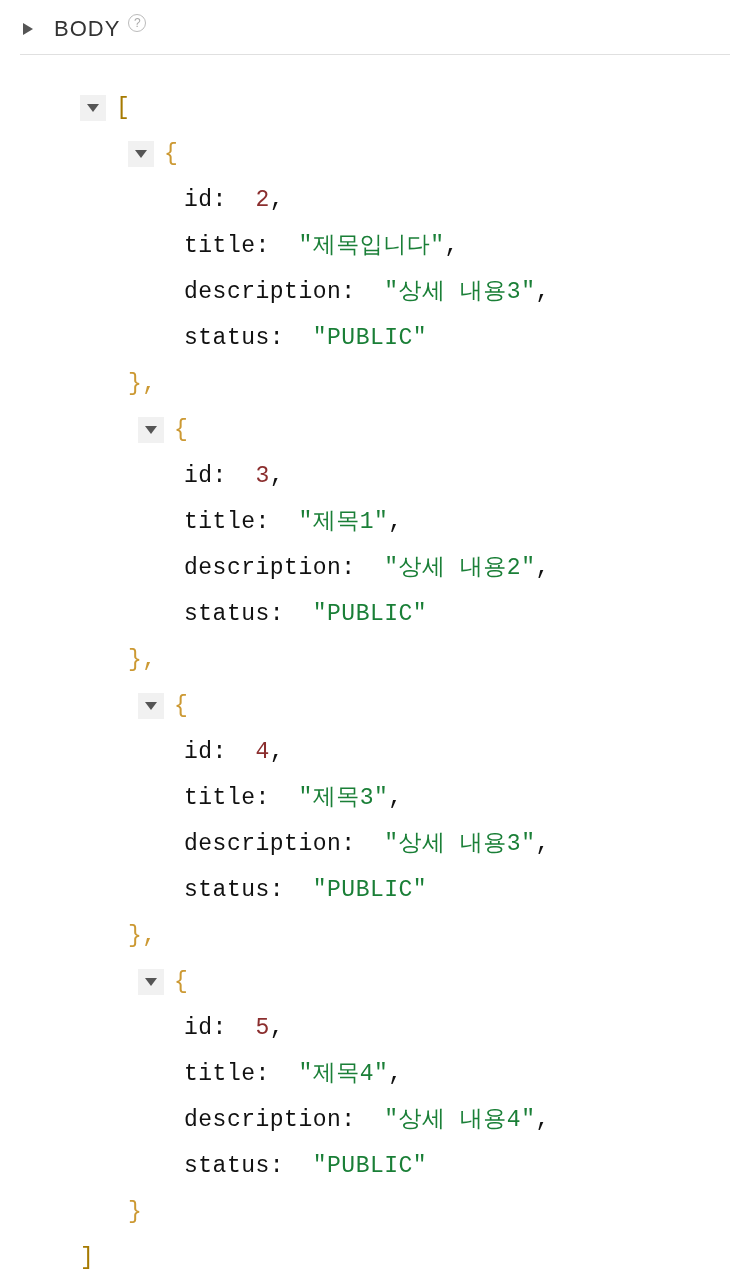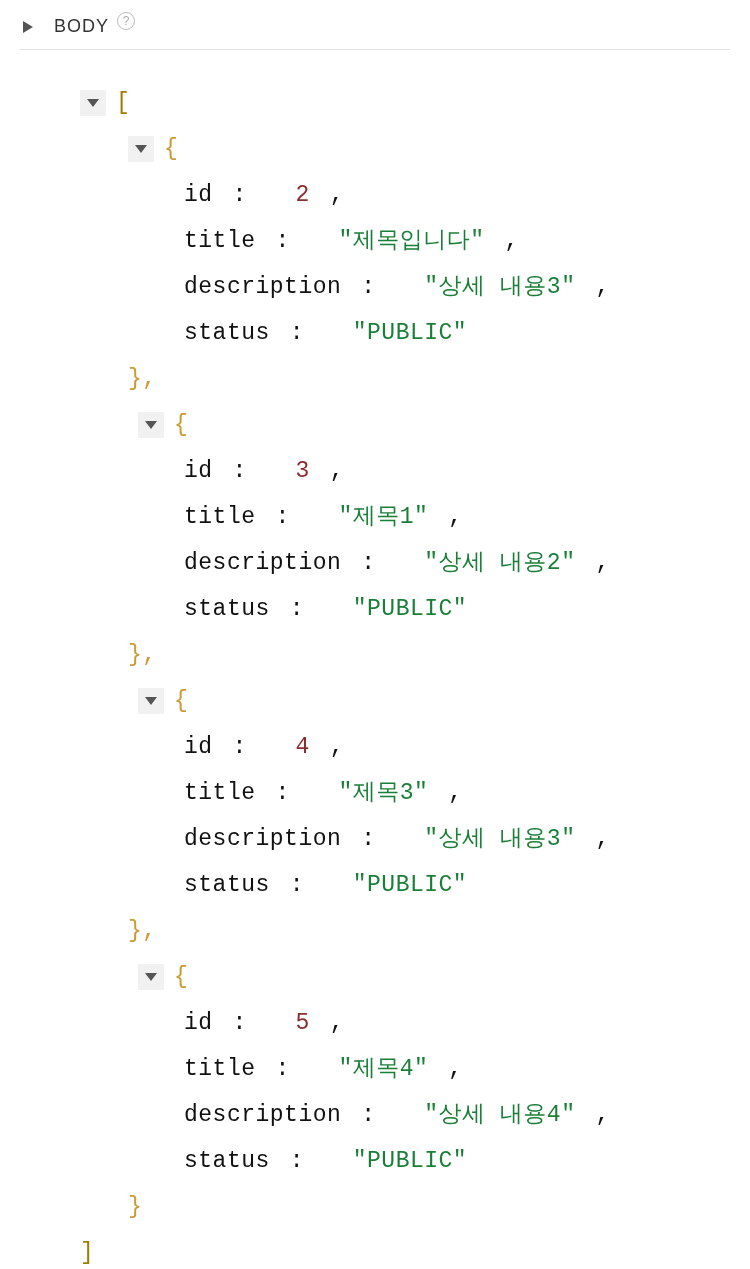--- a/index.html
+++ b/index.html
@@ -24,21 +24,21 @@
     display: flex;
     align-items: center;
     justify-content: center;
     cursor: pointer;
     margin-right: 18px;
   }
   .header-toggle svg { fill: #555; }
   .header-label {
     color: #333;
     letter-spacing: 1px;
-    font-size: 18px;
+    font-size: 22px;
     font-weight: 400;
   }
   .header-help {
     margin-left: 8px;
     width: 18px;
     height: 18px;
     border: 1px solid #bbb;
     border-radius: 50%;
     display: flex;
     align-items: center;
@@ -69,21 +69,21 @@
     align-items: center;
     justify-content: center;
     margin-right: 10px;
     cursor: pointer;
     flex-shrink: 0;
   }
   .toggle svg { fill: #555; }
   .indent-0 { padding-left: 0; }
   .indent-1 { padding-left: 48px; }
   .indent-1b { padding-left: 58px; }
-  .indent-2 { padding-left: 104px; gap: 20px; }
+  .indent-2 { padding-left: 104px; }
   .bracket { color: #a67a00; }
   .brace { color: #cc9933; }
   .key { color: #111; }
   .colon { color: #111; }
   .num { color: #8b2e2e; }
   .str { color: #1a7f37; }
   .comma { color: #111; }
 </style>
 </head>
 <body>

